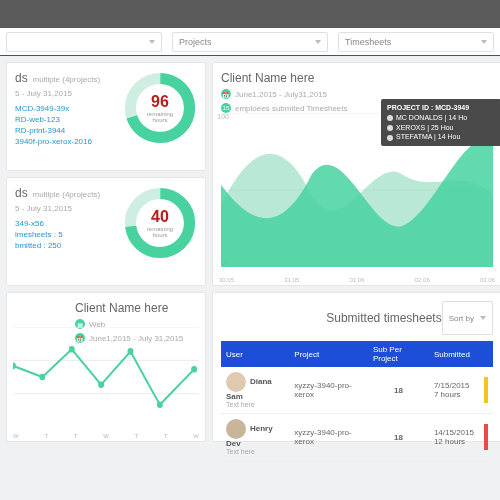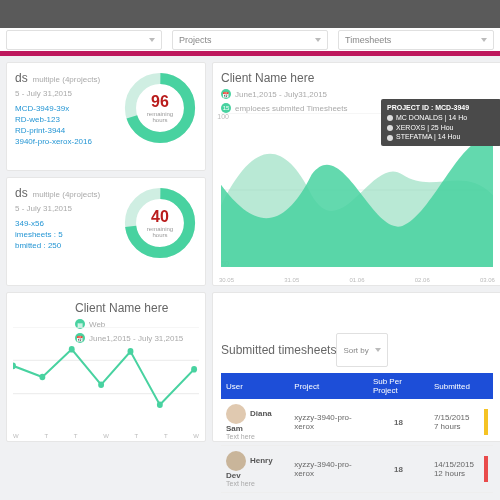--- a/index.html
+++ b/index.html
@@ -1,18 +1,18 @@
 <!DOCTYPE html>
 <html><head>
 <meta charset="utf-8">
 <style>
   * { box-sizing: border-box; margin: 0; padding: 0; }
   body { font-family: -apple-system, Helvetica, Arial, sans-serif; background: #f0f1f3; width: 500px; height: 500px; overflow: hidden; font-size: 10px; color: #555; }
   .topbar { background: #5a5a5a; height: 28px; }
-  .filterbar { background: #fff; height: 28px; display: flex; align-items: center; padding: 0 6px; gap: 10px; border-bottom: 5px solid #be185d; }
+  .filterbar { background: #fff; height: 28px; display: flex; align-items: center; padding: 0 6px; gap: 10px; border-bottom: 1px solid #be185d; }
   .filter-sel { flex: 1; height: 20px; border: 1px solid #e0e0e0; border-radius: 2px; display: flex; align-items: center; justify-content: space-between; padding: 0 6px; font-size: 9px; color: #888; cursor: pointer; }
   .caret { width: 0; height: 0; border-left: 3px solid transparent; border-right: 3px solid transparent; border-top: 4px solid #bbb; }
   .grid { display: grid; grid-template-columns: 200px 290px; gap: 6px; padding: 6px; }
   .card { background: #fff; border: 1px solid #e6e6e6; border-radius: 2px; padding: 8px; position: relative; }
   .card .title { font-size: 12px; color: #666; font-weight: 500; }
   .card .sub { font-size: 8px; color: #aaa; margin-left: 2px; }
   .meta { font-size: 8px; color: #aaa; display: flex; align-items: center; gap: 4px; margin-top: 4px; }
   .meta .ic { width: 10px; height: 10px; border-radius: 50%; background: #48d2a0; display: inline-flex; align-items: center; justify-content: center; color: #fff; font-size: 6px; }
   .links { margin-top: 6px; display: flex; flex-direction: column; gap: 2px; font-size: 8px; }
   .links a { color: #2596d4; text-decoration: none; }
@@ -24,21 +24,21 @@
   .axis-x { position: absolute; bottom: 2px; left: 6px; right: 6px; display: flex; justify-content: space-between; font-size: 6px; color: #bbb; }
   
   .bigchart { height: 224px; }
   .area-wrap { position: absolute; left: 8px; right: 8px; bottom: 18px; top: 50px; }
   .yaxis { position: absolute; left: -4px; top: 50px; bottom: 18px; width: 20px; display: flex; flex-direction: column; justify-content: space-between; font-size: 7px; color: #bbb; text-align: right; }
   .tooltip { position: absolute; right: 0; top: 36px; background: #4a4a4a; color: #fff; border-radius: 2px; font-size: 7px; padding: 4px 6px; line-height: 1.4; z-index: 5; min-width: 120px; }
   .tooltip .hdr { font-weight: 700; font-size: 7px; color: #fff; }
   .tooltip .dot { display:inline-block;width:6px;height:6px;border-radius:50%;background:#ddd;margin-right:3px;vertical-align:middle;}
   
   .row2 { display: grid; grid-template-columns: 200px 290px; gap: 6px; padding: 0 6px 6px; }
-  .ts-head { display:flex; justify-content: flex-start; align-items:center;margin-top:32px; }
+  .ts-head { display:flex; justify-content: flex-end; align-items:center; }
   .sortby { height: 30px; border:1px solid #e0e0e0; border-radius:2px; display:flex; align-items:center; padding:16px 6px; gap:6px; font-size:8px; color:#888; cursor:pointer;}
   table.ts { width:100%; border-collapse: collapse; margin-top:6px; font-size:8px; }
   table.ts th { background:#1d4ed8; color:#fff; font-weight:500; text-align:left; padding:4px 5px; font-size:8px; }
   table.ts td { padding:5px 5px; border-bottom:1px solid #eee; color:#666; vertical-align:middle;margin-left:27px;}
   .avatar { width:20px;height:20px;border-radius:50%;background:#e0c9b0;display:inline-block;vertical-align:middle;margin-right:4px;}
   .avatar.b { background:#c9b59a;}
   .user-cell .nm { font-weight:600; color:#555; }
   .user-cell .sub2 { font-size:7px; color:#aaa; }
   .bar-y { width:4px; height:26px; display:inline-block; vertical-align:middle;}
   .bar-r { width:4px; height:26px; display:inline-block; vertical-align:middle;}

